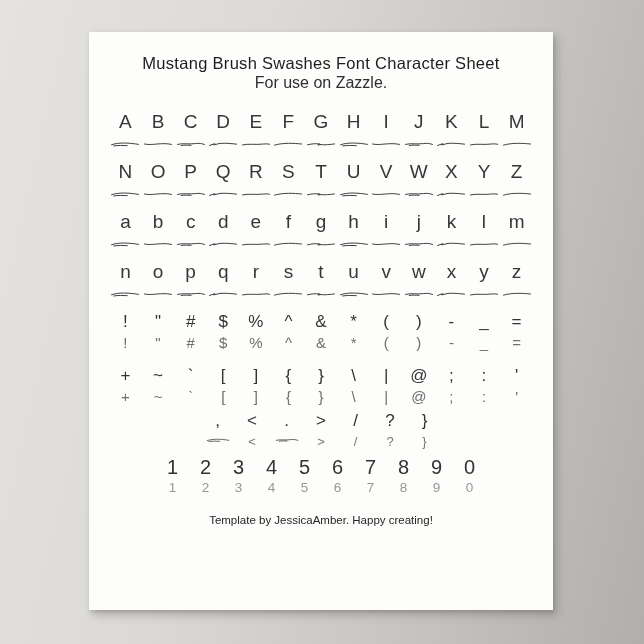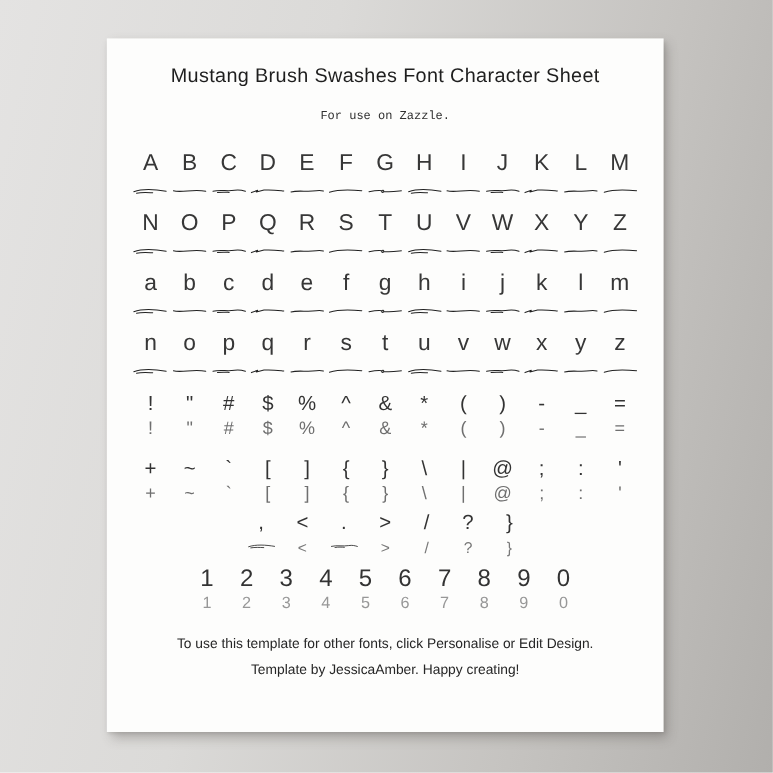--- a/index.html
+++ b/index.html
@@ -24,25 +24,24 @@
     box-sizing: border-box;
   }
   .title {
     margin-top: 21px;
     font-size: 16.5px;
     line-height: 20px;
     letter-spacing: 0.3px;
     color: #1e1e1e;
   }
   .subtitle {
-    margin-top: 18px;
-    font-size: 10px;
+    margin-top: 3px;
+    font-size: 16px;
     line-height: 13px;
     color: #2f2f2f;
-    font-family: Liberation Mono, monospace;
   }
   .char-grid { margin-top: 23px; }
   .char-row {
     display: flex;
     justify-content: center;
     align-items: flex-start;
   }
   .char-grid .char-row:nth-child(-n+4) { margin-bottom: 11px; }
   .char-grid .char-row:nth-child(5) { margin-bottom: 15px; }
   .char-grid .char-row:nth-child(6) { margin-bottom: 6px; }
@@ -718,17 +717,16 @@
             <span class="glyph-top">9</span>
             <span class="glyph-sub">9</span>
           </div>
           <div class="char-cell cols10">
             <span class="glyph-top">0</span>
             <span class="glyph-sub">0</span>
           </div>
         </div>
       </div>
     <div class="footer">
-      <div>To use this template for other fonts, click Personalise or Edit Design.</div>
     </div>
     <div class="credit">Template by JessicaAmber. Happy creating!</div>
   </div>
 </div>
 
 </body></html>

